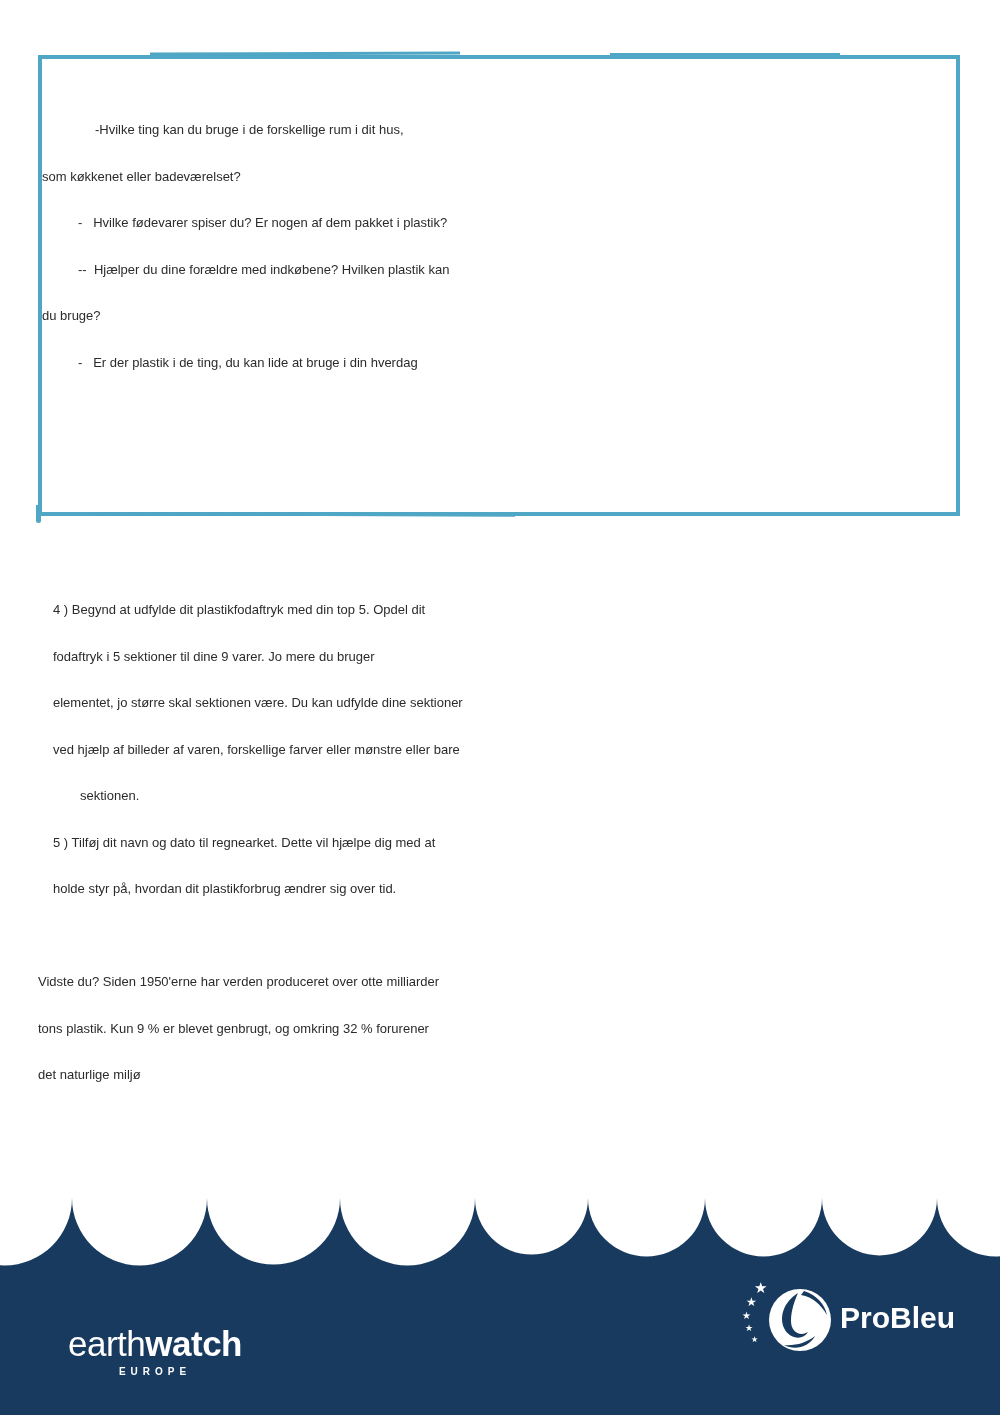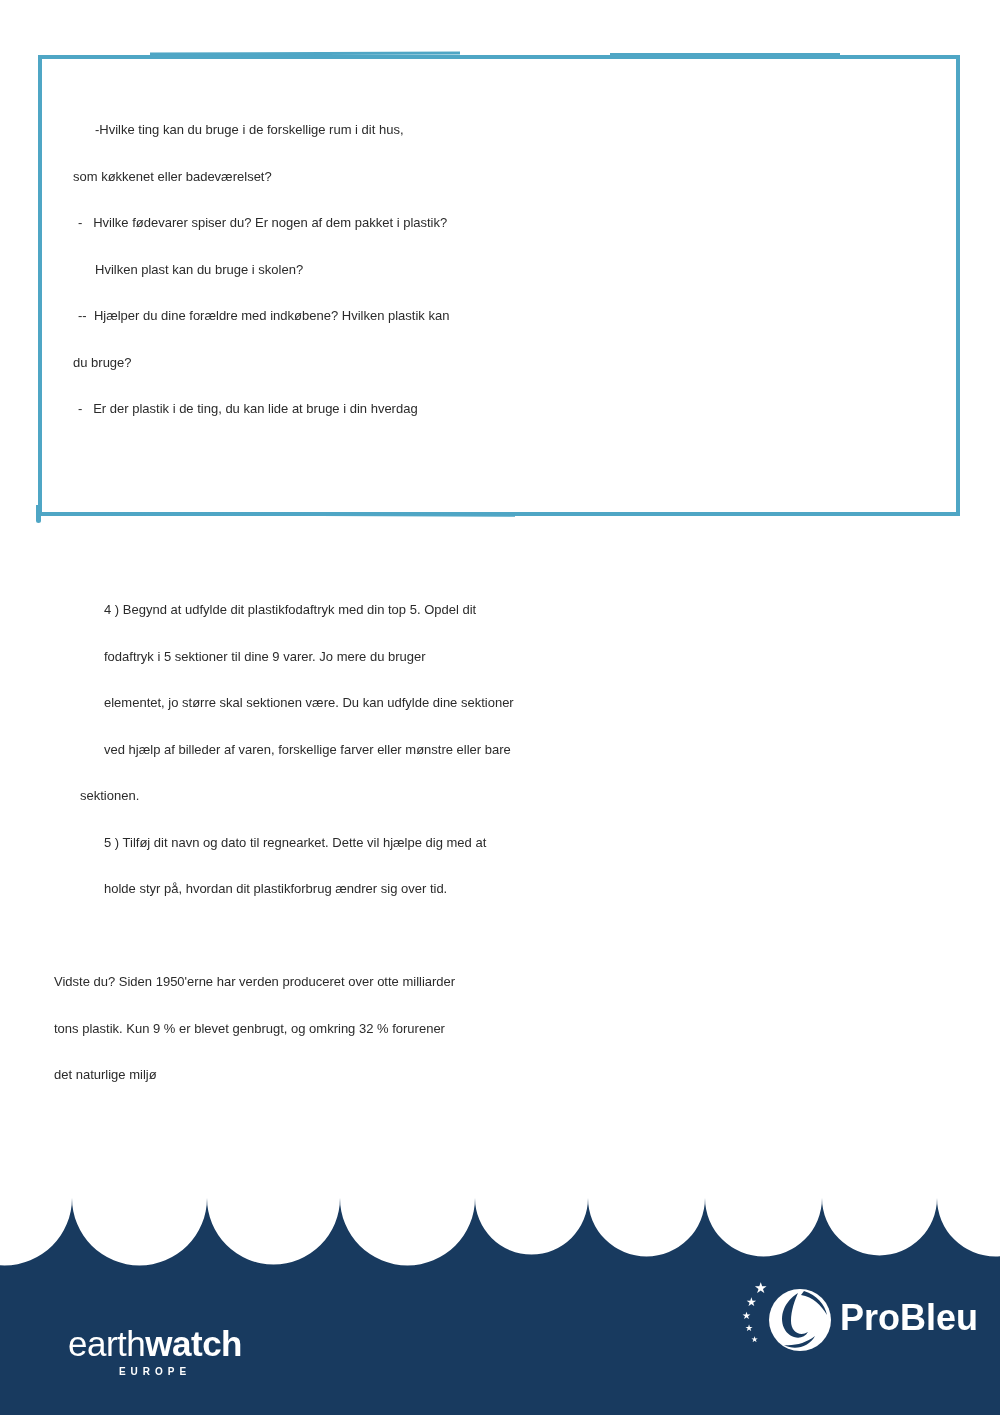--- a/index.html
+++ b/index.html
@@ -23,23 +23,23 @@
   .sk-top1   { left:150px; top:52px;  width:310px; height:3px; transform:rotate(-0.15deg); }
   .sk-top2   { left:610px; top:53px;  width:230px; height:3px; }
   .sk-bot1   { left:95px;  top:513px; width:420px; height:3px; transform:rotate(0.2deg); }
   .sk-tail   { left:36px;  top:505px; width:5px;  height:18px; border-radius:0 0 3px 3px; }
 
   .line {
     height:46.5px; line-height:46.5px;
     font-size:13px; white-space:pre-wrap;
     color:#2b2b2b;
   }
-  .pl28{padding-left:28px} .pl31{padding-left:31px}
+  .pl28{padding-left:28px} .pl31{}
   .pl36{padding-left:36px} .pl53{padding-left:53px}
-  .pl38{padding-left:54px} .pl72{padding-left:104px} .pl80{padding-left:80px}
+  .pl38{padding-left:38px} .pl72{padding-left:53px} .pl80{padding-left:80px}
 
   
   .main-text { position:absolute; left:0; top:587px; width:1000px; }
   .spacer { height:46.5px; }
 
   
   .footer-wave { position:absolute; left:0; top:1198px; width:1000px; height:217px; }
   .wave-fill { fill:#183a5f; }
 
   .earthwatch-logo {
@@ -48,31 +48,30 @@
   }
   .ew-word { font-size:35px; font-weight:400; letter-spacing:-0.5px; line-height:38px;margin-top:42px; }
   .ew-word .bold { font-weight:700; }
   .ew-region { font-size:10px; font-weight:700; letter-spacing:5px; margin-top:3px; }
 
   .probleu-logo {
     position:absolute; left:740px; top:1276px;
     display:flex; align-items:center;
   }
   .pb-mark { width:92px; height:84px; display:block; }
-  .pb-text { color:#ffffff; font-size:36px; font-weight:700; margin-left:8px; letter-spacing:0; }
+  .pb-text { color:#ffffff; font-size:30px; font-weight:700; margin-left:8px; letter-spacing:0; }
   .star { fill:#ffffff; font-family:"DejaVu Sans", sans-serif; }
 </style>
 </head>
 <body>
 
 <div class="question-box">
   <div class="line pl53">-Hvilke ting kan du bruge i de forskellige rum i dit hus,</div>
   <div class="line pl31">som køkkenet eller badeværelset?</div>
   <div class="line pl36">-   Hvilke fødevarer spiser du? Er nogen af dem pakket i plastik?</div>
-  <div class="line pl53">Hvilken plast kan du bruge i skolen?</div>
   <div class="line pl36">--  Hjælper du dine forældre med indkøbene? Hvilken plastik kan</div>
   <div class="line pl31">du bruge?</div>
   <div class="line pl36">-   Er der plastik i de ting, du kan lide at bruge i din hverdag</div>
 </div>
 
 <div class="sketch sk-top1"></div>
 <div class="sketch sk-top2"></div>
 <div class="sketch sk-bot1"></div>
 <div class="sketch sk-tail"></div>
 

